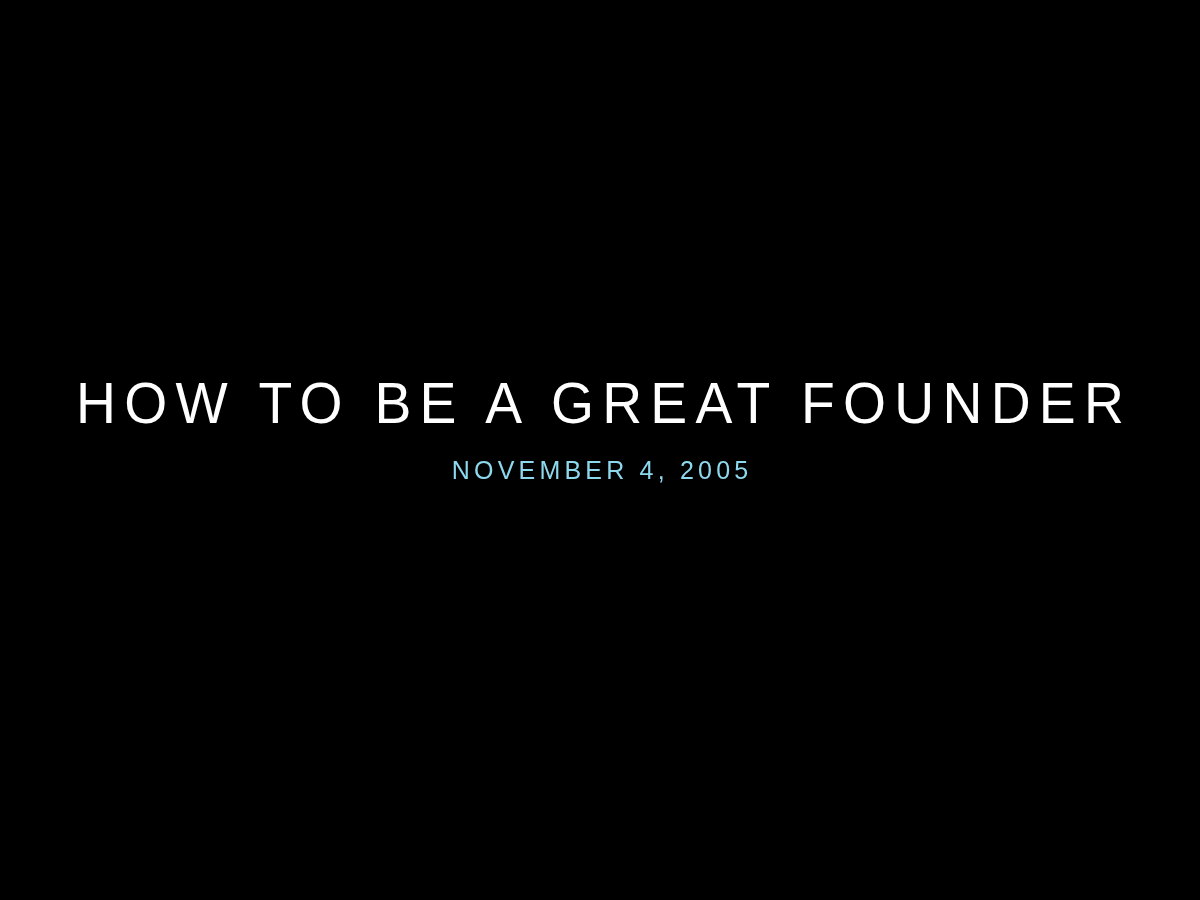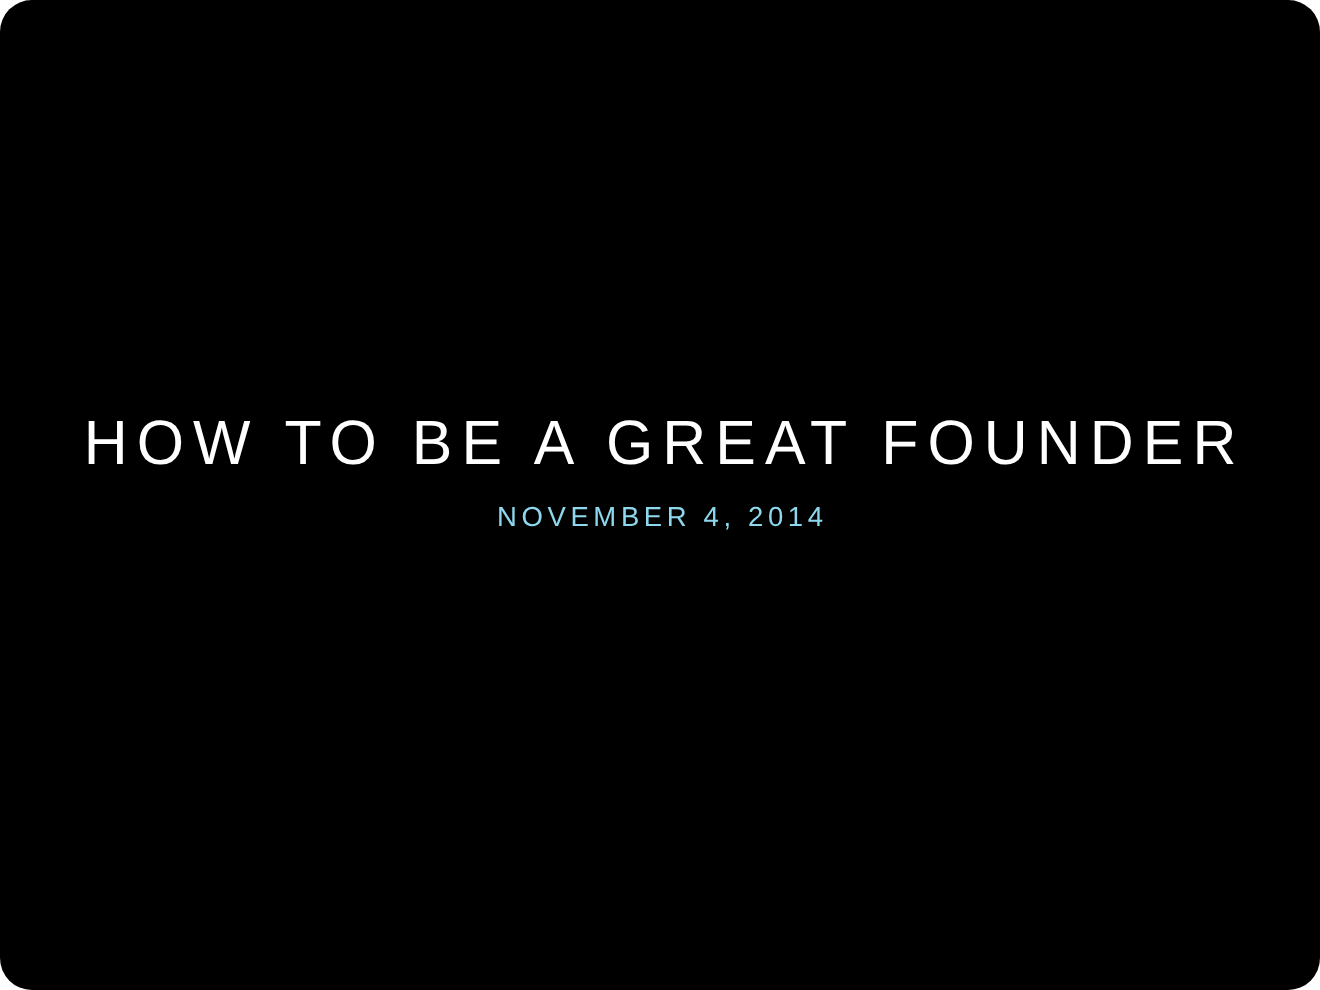--- a/index.html
+++ b/index.html
@@ -66,23 +66,23 @@
     line-height: 28px;
     letter-spacing: 4.2px;
     text-indent: 4.2px;
     white-space: nowrap;
     -webkit-font-smoothing: antialiased;
   }
 </style>
 </head>
 <body>
 
-<div id="slide" style="background: rgb(0, 0, 0); border-radius: 29px;">
+<div id="slide" style="background: rgb(0, 0, 0);">
 
   <div class="title-block">
 
     <h1 class="slide-title" style="color: rgb(255, 255, 255);">HOW TO BE A GREAT FOUNDER</h1>
 
-    <p class="slide-subtitle" style="color: rgb(142, 216, 238);">NOVEMBER 4, 2014</p>
+    <p class="slide-subtitle" style="color: rgb(142, 216, 238);">NOVEMBER 4, 2005</p>
 
   </div>
 
 </div>
 
 </body></html>

